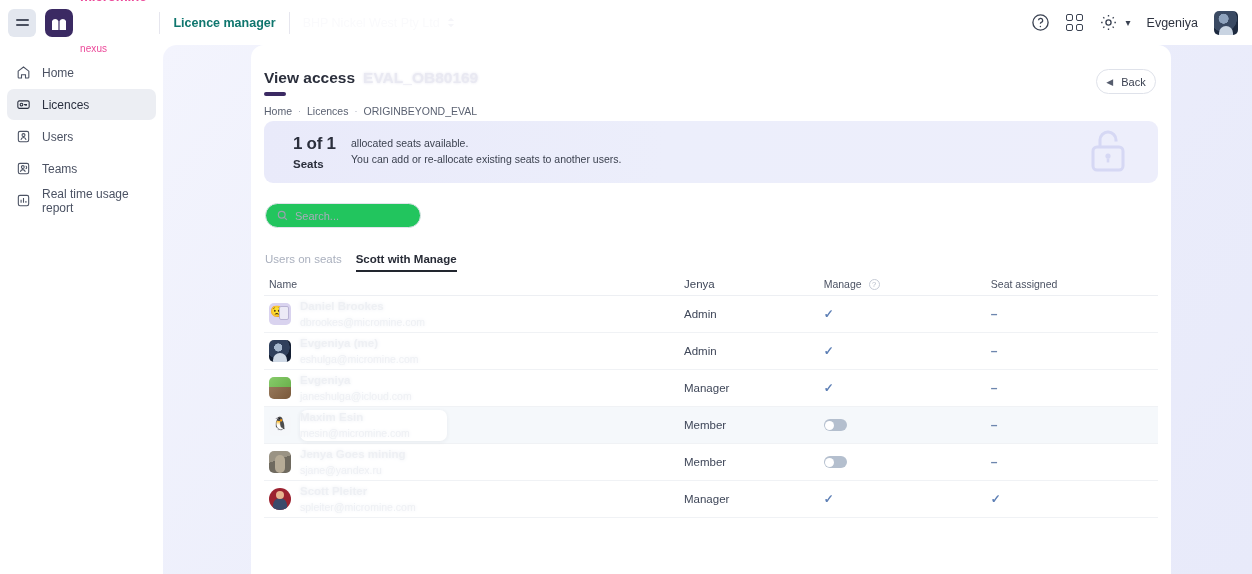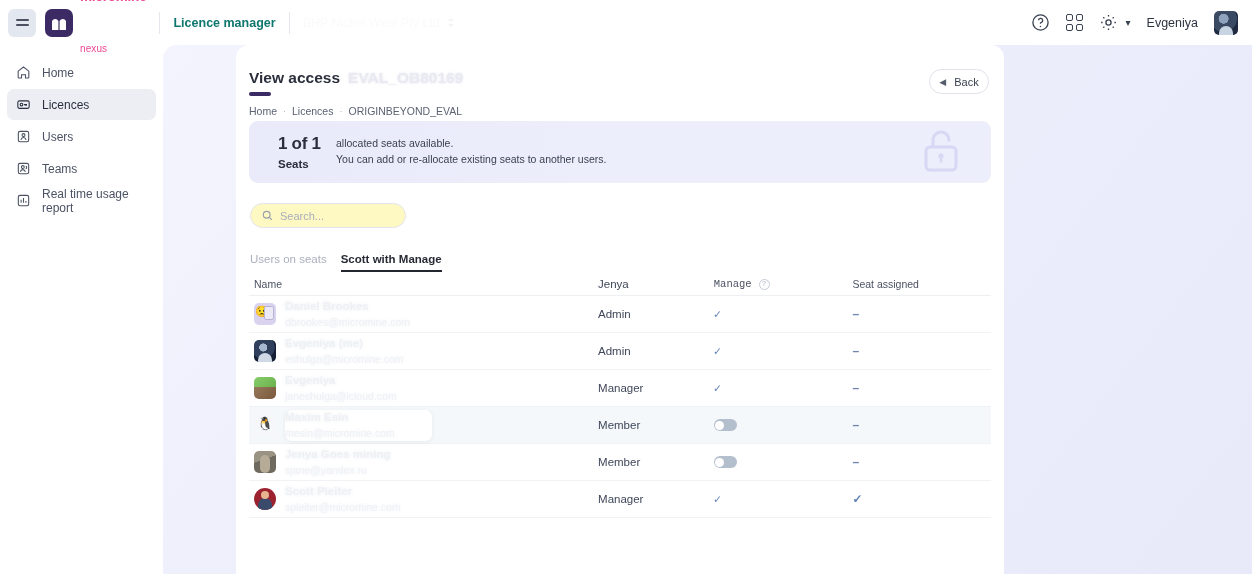--- a/index.html
+++ b/index.html
@@ -92,22 +92,22 @@
   
   .page-bg {
     position: absolute; top: 45px; left: 163px;
     width: 1089px; height: 529px;
     background: linear-gradient(128deg, #f3f4fd 0%, #eceefb 42%, #e8eafa 100%);
     border-top-left-radius: 14px;
   }
 
   
   .content-card {
-    position: absolute; top: 45px; left: 236px;
-    width: 768px; height: 529px;
+    position: absolute; top: 45px; left: 251px;
+    width: 920px; height: 529px;
     background: #ffffff;
     border-top-left-radius: 13px;
     border-top-right-radius: 13px;
     overflow: hidden;
   }
   .card-inner { padding: 24px 13px 0 13px; }
 
   
   .title-row { display: flex; align-items: flex-start; justify-content: space-between; }
   .title-wrap { padding-left: 0; }
@@ -155,21 +155,21 @@
   .seats-count .big { font-size: 17px; font-weight: 700; color: #2b2f3c; white-space: nowrap; letter-spacing: -0.3px;}
   .seats-count .lbl { font-size: 11.5px; font-weight: 700; color: #2b2f3c; }
   .seats-text { margin-left: 5px; line-height: 1.5; }
   .seats-text div { font-size: 10.5px; color: #3c4250; }
   .lock-wrap { position: absolute; right: 28px; top: 50%; transform: translateY(-50%); opacity: .55; }
 
   
   .search-box {
     margin-top: 20px; margin-left: 1px;
     width: 156px; height: 25px; border-radius: 13px;
-    border: 1px solid #e2e4ec; background: #fef9c3;
+    border: 1px solid #e2e4ec; background: #22c55e;
     display: flex; align-items: center; gap: 7px;
     padding: 0 11px;
   }
   .search-box input {
     border: 0; outline: 0; font-size: 11px; color: #3a4050;
     font-family: "Liberation Sans", sans-serif;
     background: transparent; width: 110px;
   }
   .search-box input::placeholder { color: #a8adba; }
 
@@ -194,21 +194,21 @@
     font-size: 10.5px; color: #4b5263;
   }
   .t-row {
     display: flex; align-items: center;
     height: 37px; border-bottom: 1px solid #f0f2f5;
     position: relative;
   }
   .t-row.hovered { background: #f5f8fb; }
   .c-name { width: 427px; display: flex; align-items: center; gap: 9px; padding-left: 5px; }
   .c-role { width: 142px; font-size: 11.5px; color: #3f4759; }
-  .c-manage { width: 170px; display: flex; align-items: center; font-family: Liberation Mono, monospace; }
+  .c-manage { width: 170px; display: flex; align-items: center; }
   .c-seat { width: 170px; display: flex; align-items: center; }
   .t-head .c-name { padding-left: 5px; }
   .t-head .c-manage { display: flex; align-items: center; gap: 7px; }
 
   .help-circle {
     width: 11px; height: 11px; border-radius: 50%;
     border: 1px solid #c6cbd6; color: #b3b9c6;
     font-size: 7.5px; line-height: 9px; text-align: center;
     cursor: pointer; display:inline-block;
   }

